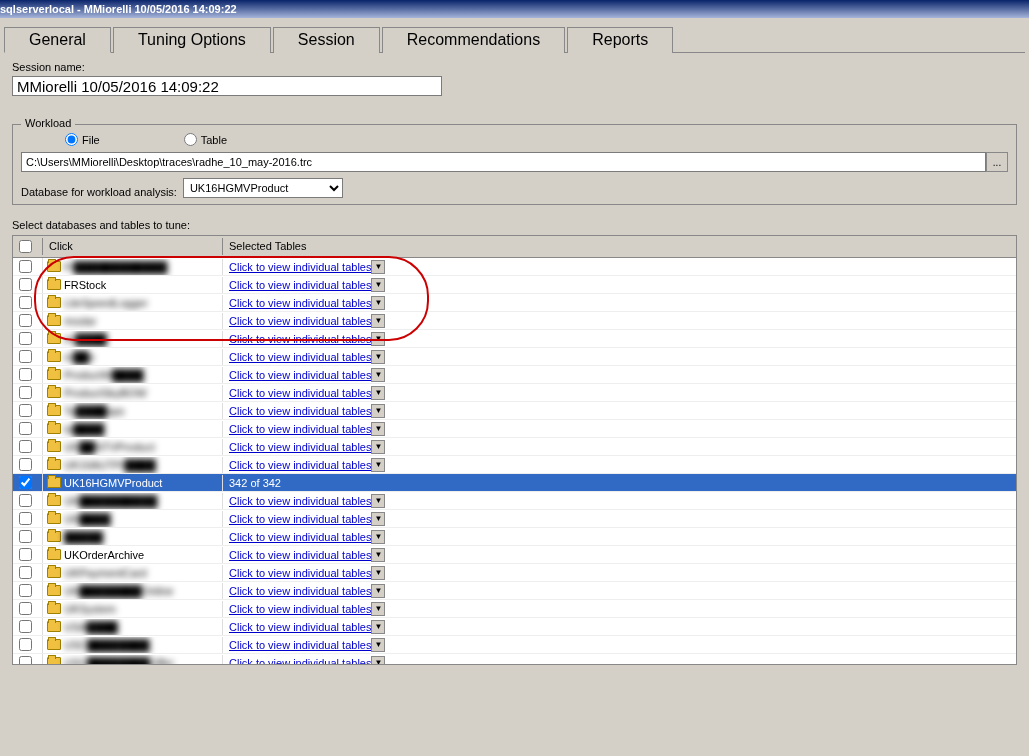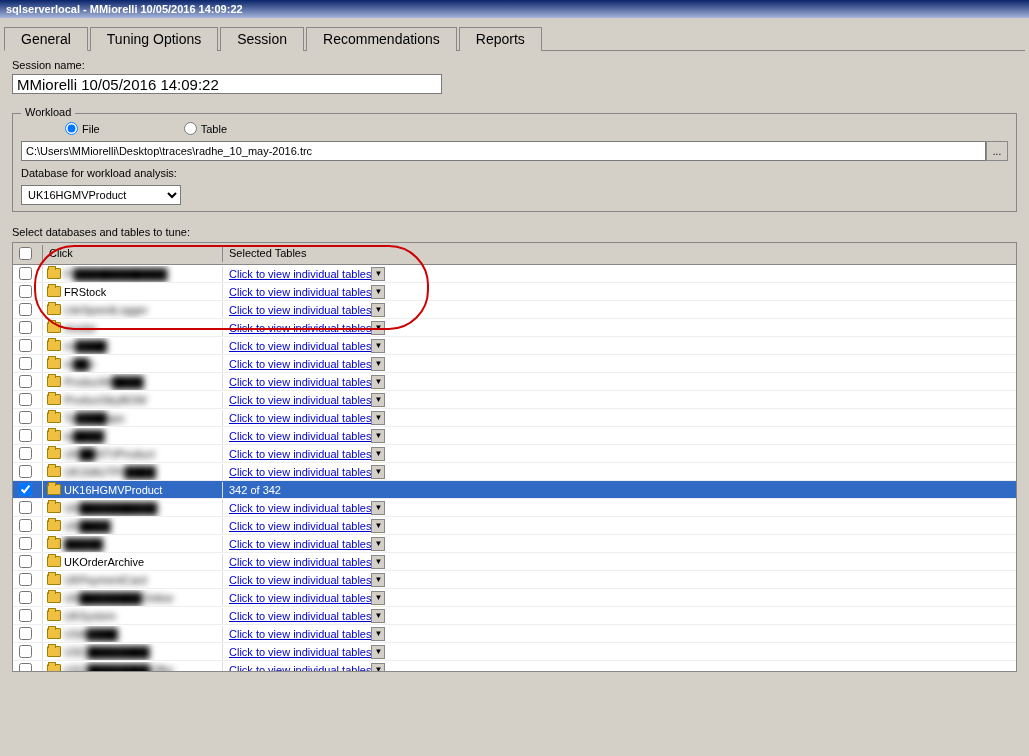--- a/index.html
+++ b/index.html
@@ -5,45 +5,45 @@
     * { box-sizing: border-box; margin: 0; padding: 0; }
     body {
       font-family: 'Segoe UI', Tahoma, Geneva, Verdana, sans-serif;
       font-size: 11px;
       background: #d4d0c8;
       color: #000;
     }
     .title-bar {
       background: linear-gradient(to bottom, #0a246a, #a6b5da);
       color: white;
-      padding: 3px 6px;
+      padding: 3px 0;
       font-size: 11px;
       display: flex;
       align-items: flex-start;
       justify-content: space-between;
     }
     .title-bar-text { font-weight: bold; }
     .window-body {
       background: #d4d0c8;
       padding: 4px;
     }
     .tab-bar {
       display: flex;
       background: #d4d0c8;
       border-bottom: 1px solid #888;
       padding-top: 4px;
     }
     .tab {
-      padding: 3px 16px;
+      padding: 3px 24px;
       border: 1px solid #888;
       border-bottom: none;
       background: #d4d0c8;
       cursor: pointer;
       margin-right: 2px;
-      font-size: 14px;
+      font-size: 16px;
       position: relative;
       top: 1px;
     }
     .tab.active {
       background: #d4d0c8;
       border-bottom: 1px solid #d4d0c8;
       font-weight: normal;
       z-index: 1;
     }
     .content-area {
@@ -108,24 +108,23 @@
       border: 1px solid #888;
       background: #d4d0c8;
       cursor: pointer;
       font-size: 10px;
       display: flex;
       align-items: center;
       justify-content: center;
     }
     .db-row {
       display: flex;
-      align-items: flex-start;
+      align-items: flex-end;
       gap: 6px;
       margin-top: 4px;
-      flex-direction: column;
     }
     .db-select {
       width: 160px;
       height: 20px;
       border: 1px solid #7b7b7b;
       background: white;
       font-size: 11px;
       padding: 0 2px;
     }
     .workload-oval {
@@ -274,21 +273,21 @@
       <span>Recommendations</span>
     </div>
     <div class="tab">
       <span>Reports</span>
     </div>
   </div>
 
   <div class="content-area">
 
     
-    <div style="margin-bottom:11px;">
+    <div style="margin-bottom:20px;">
       <div class="field-label">Session name:</div>
       <input class="text-input" type="text" style="width: 430px;" value="MMiorelli 10/05/2016 14:09:22">
     </div>
 
     
     <div style="position:relative; display:inline-block; width:100%;">
       <div class="section-group">
         <span class="section-legend">Workload</span>
 
         <div class="radio-group">

